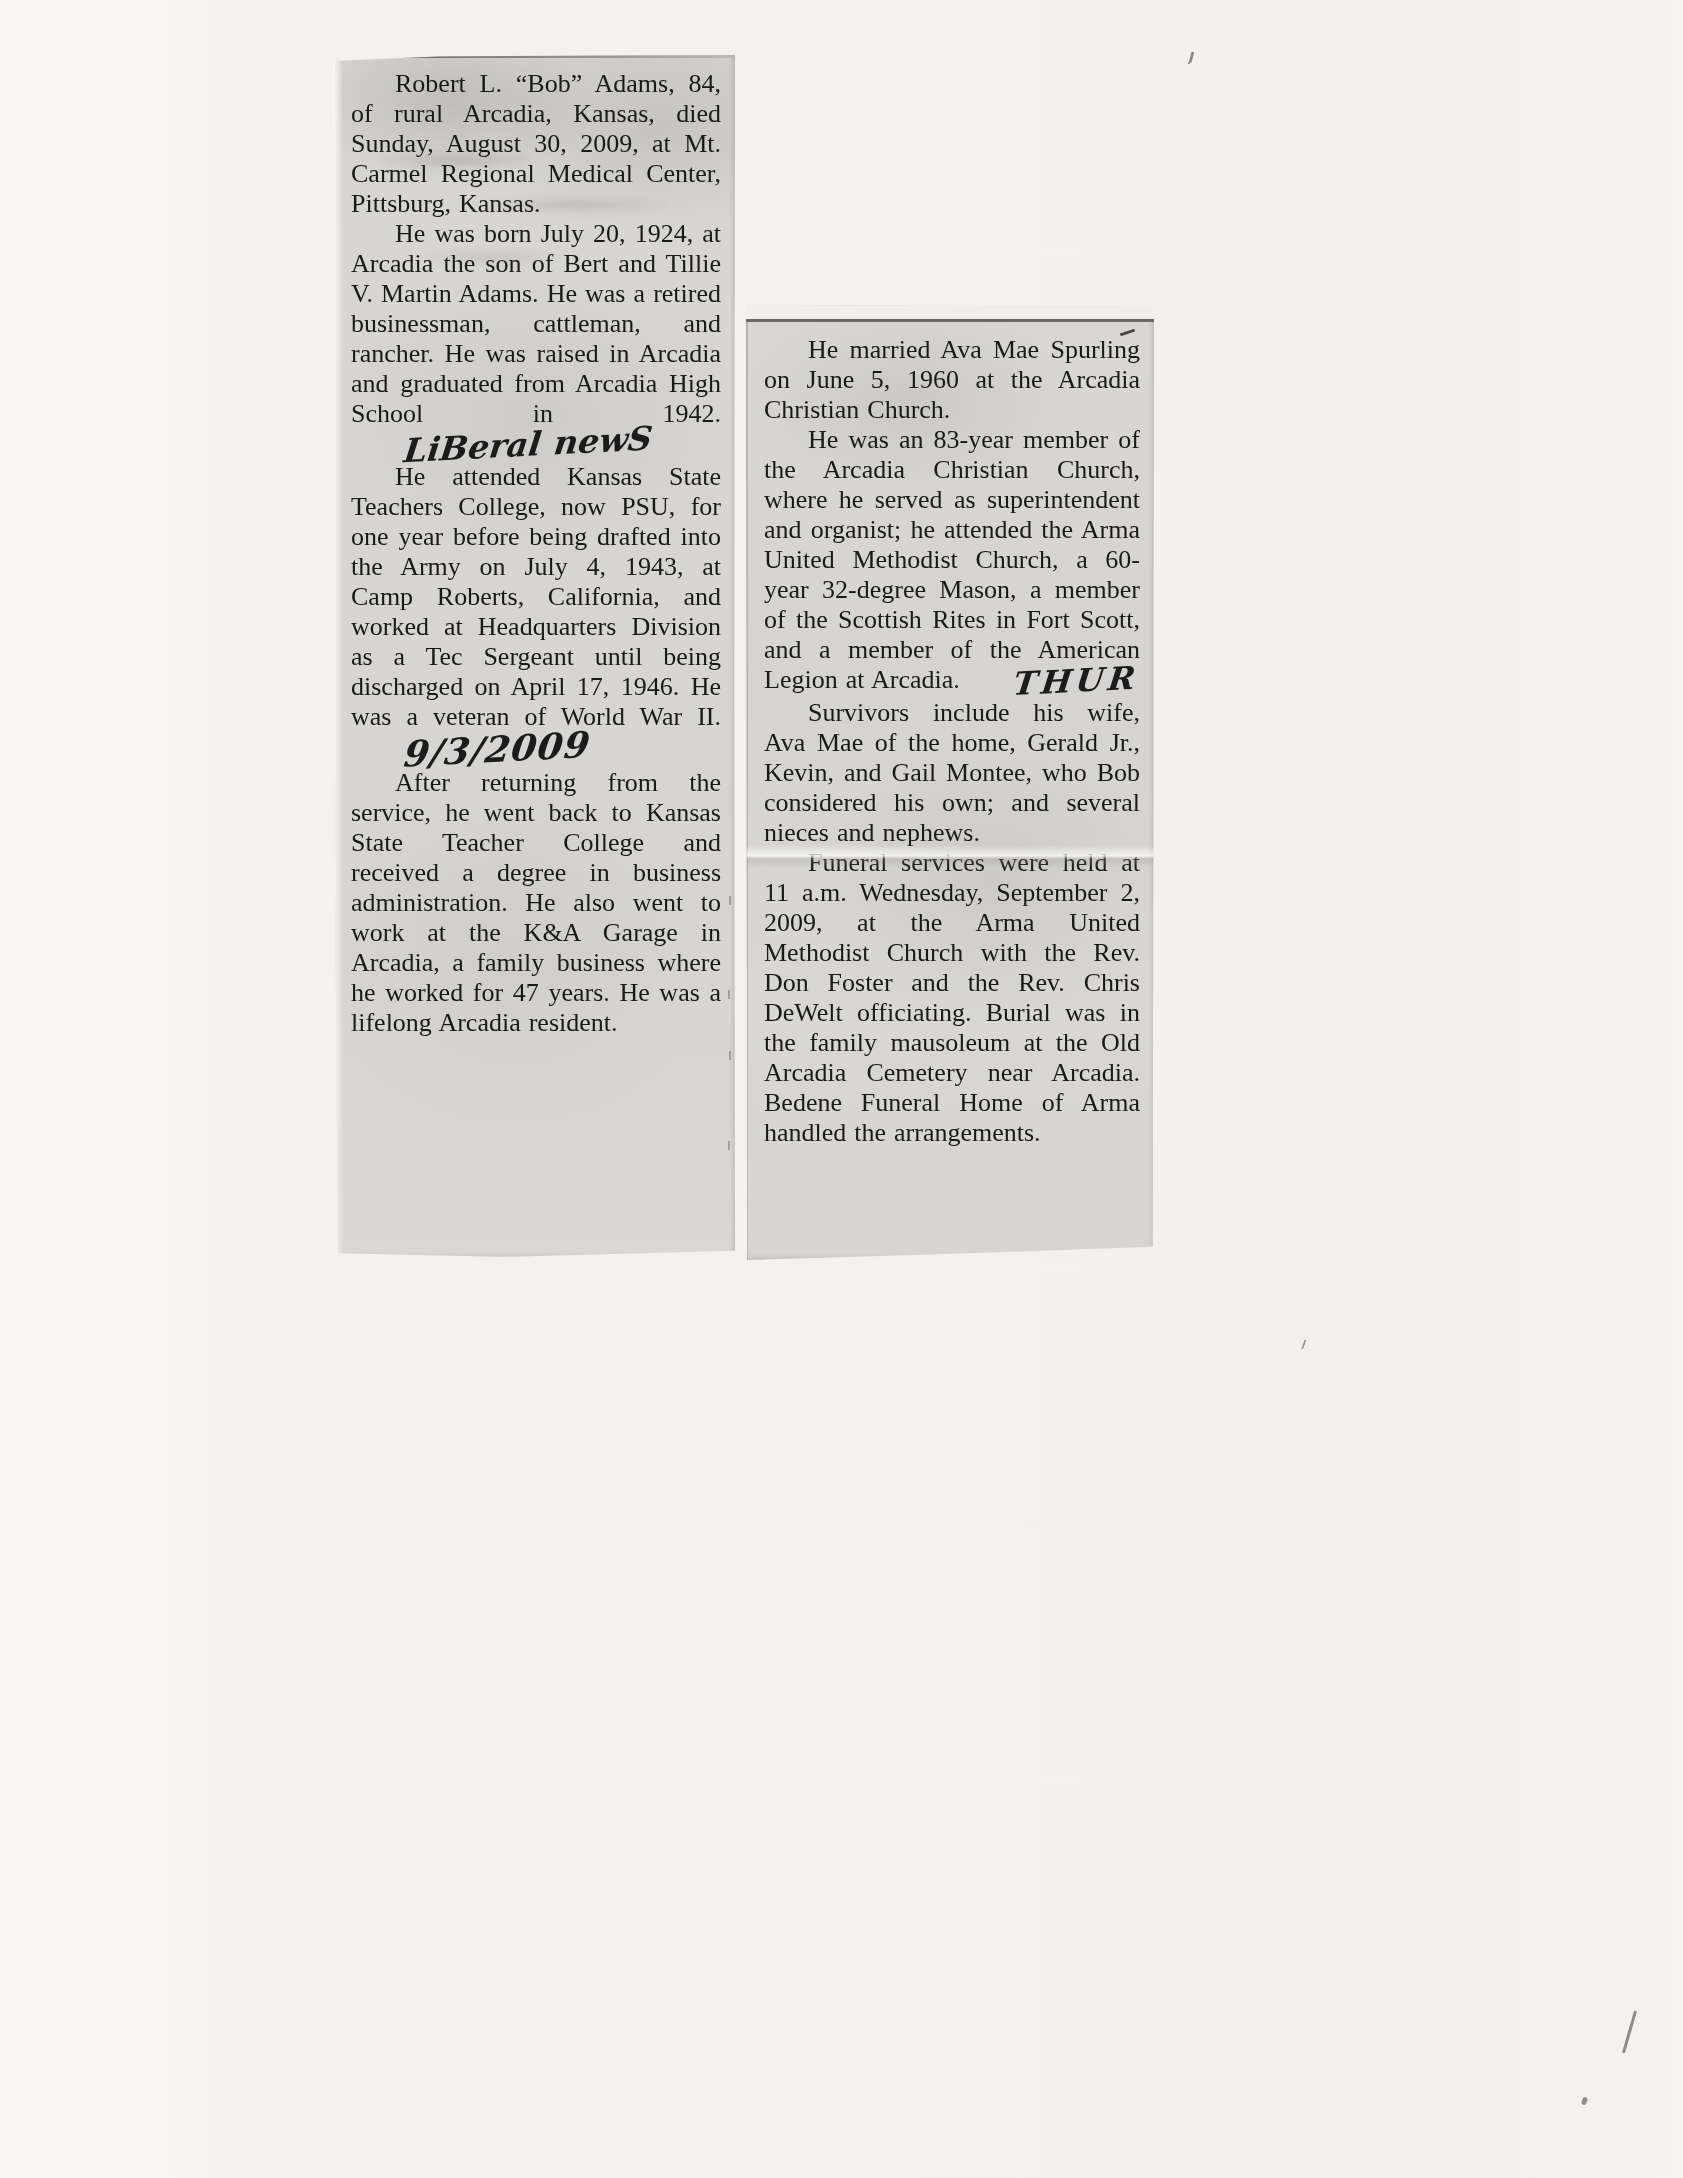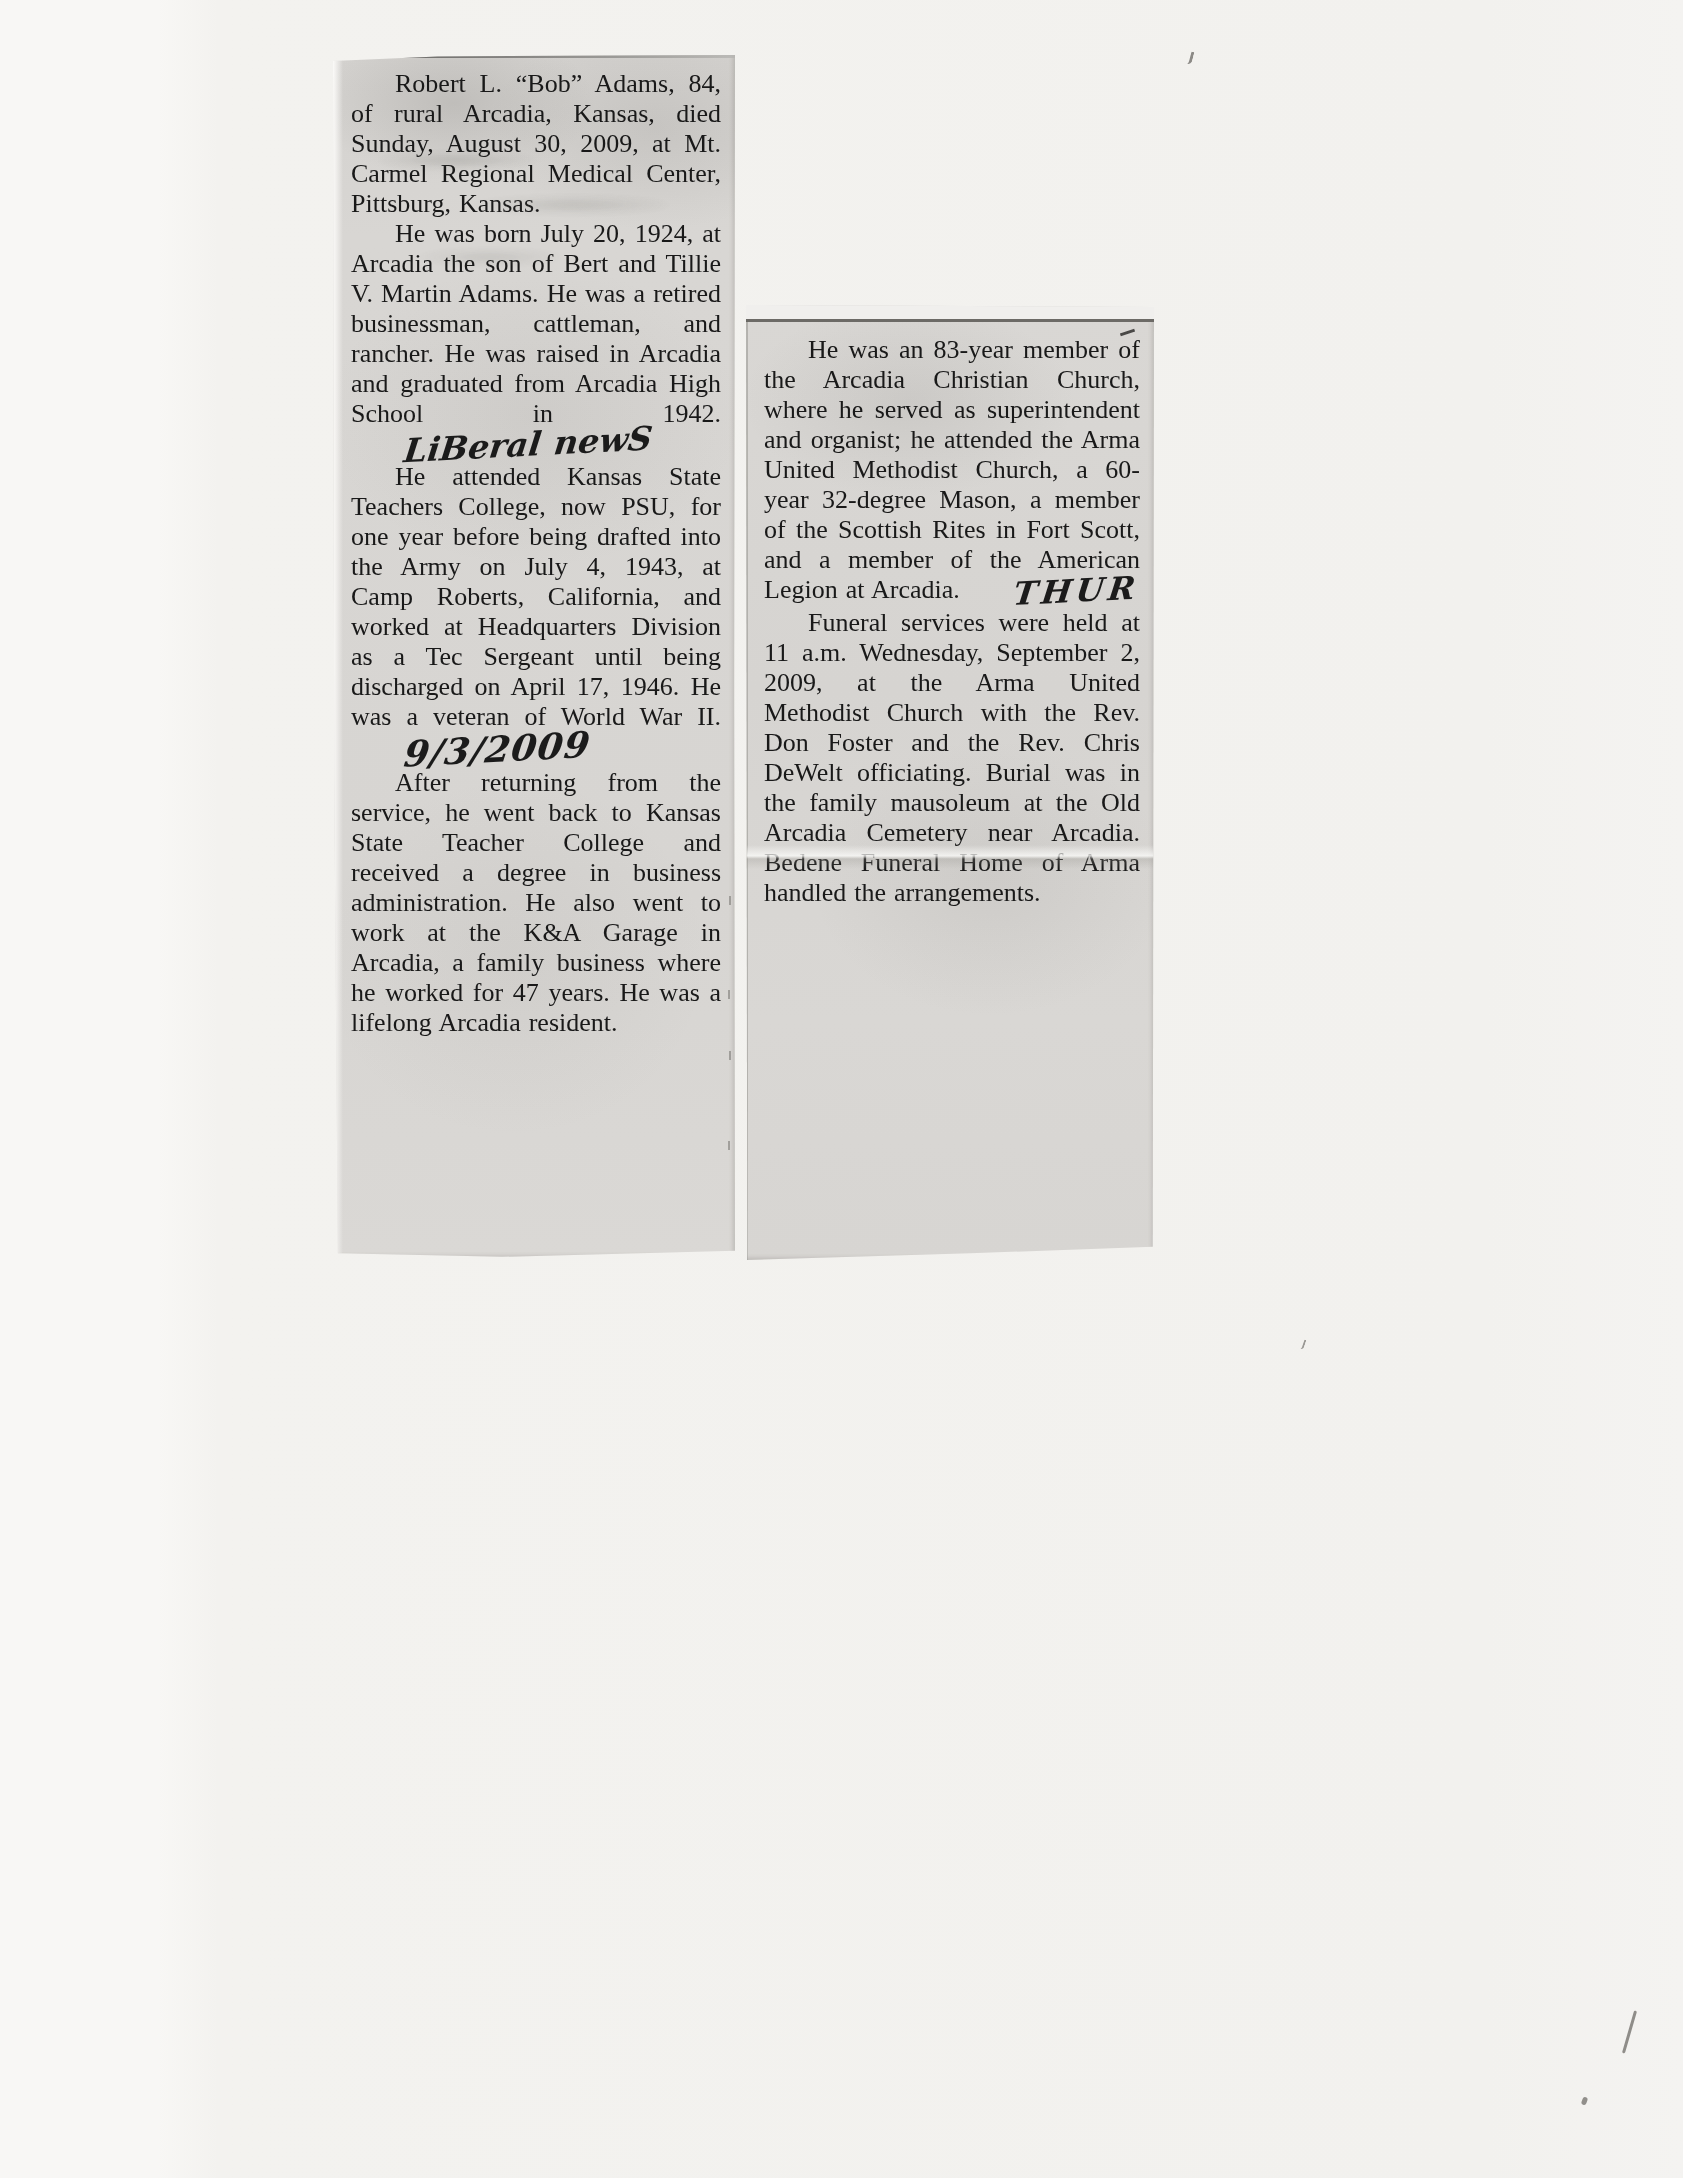--- a/index.html
+++ b/index.html
@@ -97,23 +97,25 @@
     <p class="para"><span>He attended Kansas State Teachers College, now PSU, for one year before being drafted into the Army on July 4, 1943, at Camp Roberts, California, and worked at Headquarters Division as a Tec Sergeant until being discharged on April 17, 1946. He was a veteran of World War II.</span><span class="hand hand-date">9/3/2009</span></p>
 
     <p class="para"><span>After returning from the service, he went back to Kansas State Teacher College and received a degree in business administration. He also went to work at the K&amp;A Garage in Arcadia, a family business where he worked for 47 years. He was a lifelong Arcadia resident.</span></p>
   </section>
 
   <section class="clipping right">
     <div class="top-tear"></div>
     <div class="edge-left-shadow"></div>
     <div class="pen-dash"></div>
 
+    <p class="para"><span>He married Ava Mae Spurling on June 5, 1960 at the Arcadia Christian Church.</span></p>
 
     <p class="para"><span>He was an 83-year member of the Arcadia Christian Church, where he served as superintendent and organist; he attended the Arma United Methodist Church, a 60-year 32-degree Mason, a member of the Scottish Rites in Fort Scott, and a member of the American Legion at Arcadia.</span><span class="hand hand-thur">THUR</span></p>
 
+    <p class="para"><span>Survivors include his wife, Ava Mae of the home, Gerald Jr., Kevin, and Gail Montee, who Bob considered his own; and several nieces and nephews.</span></p>
 
     <p class="para"><span>Funeral services were held at 11 a.m. Wednesday, September 2, 2009, at the Arma United Methodist Church with the Rev. Don Foster and the Rev. Chris DeWelt officiating. Burial was in the family mausoleum at the Old Arcadia Cemetery near Arcadia. Bedene Funeral Home of Arma handled the arrangements.</span></p>
 
     <div class="crease"></div>
   </section>
 
   <div class="speck speck-comma"></div>
   <div class="speck speck-apos"></div>
   <div class="speck speck-slash"></div>
   <div class="speck speck-dot"></div>

